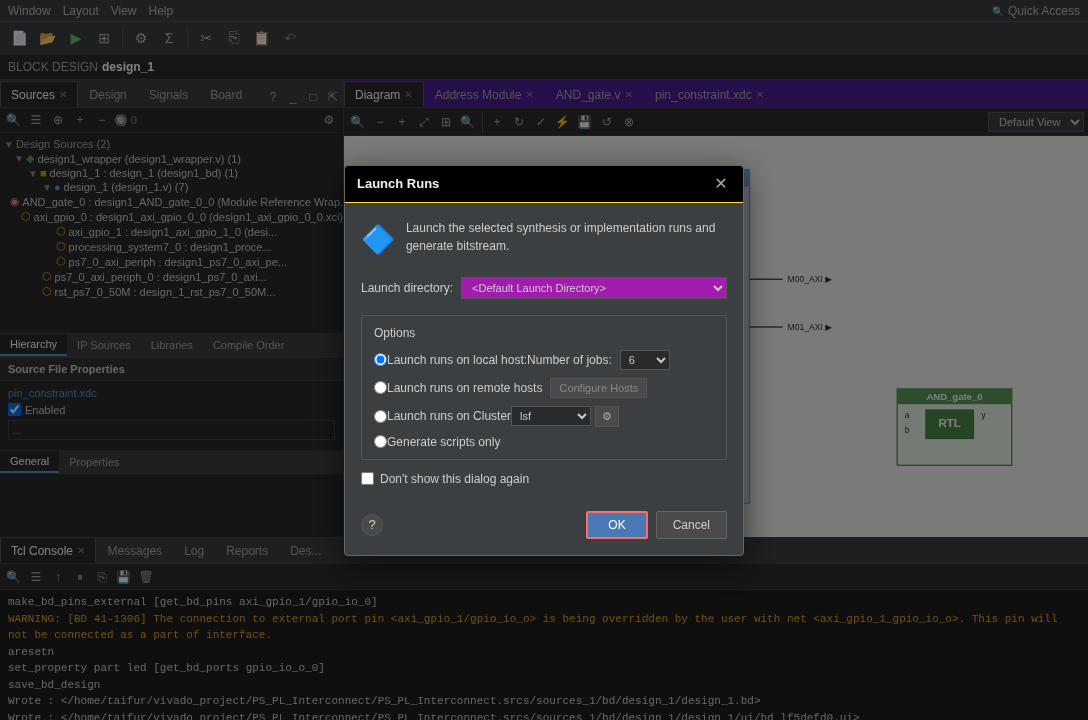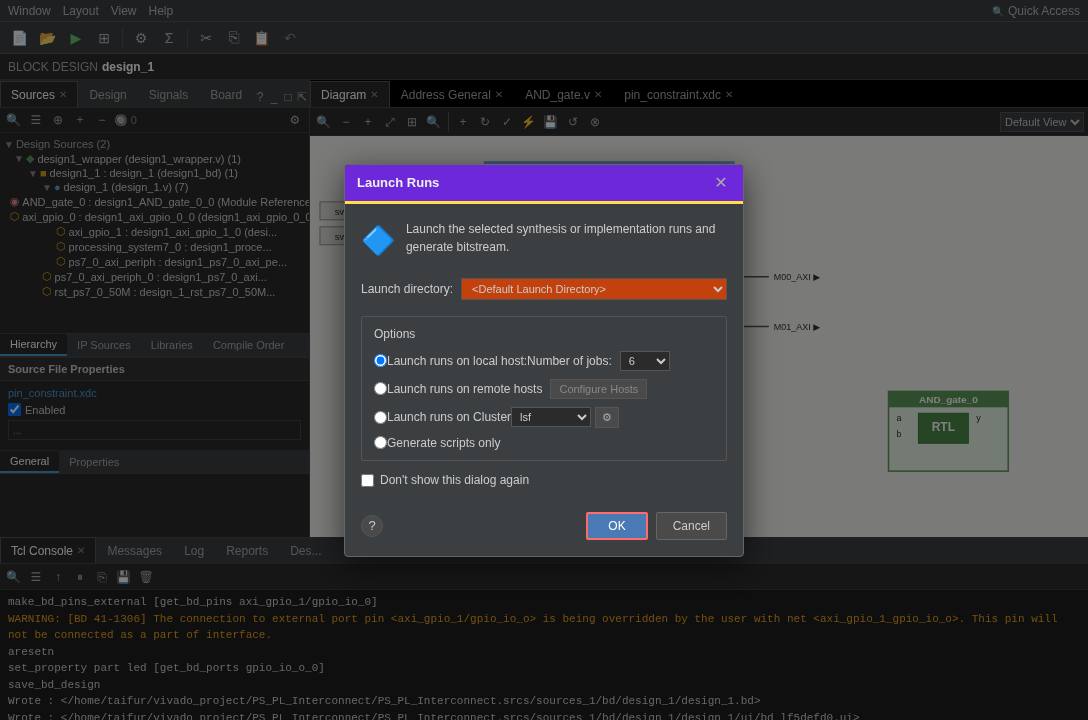--- a/index.html
+++ b/index.html
@@ -58,21 +58,21 @@
       height: calc(720px - 80px - 26px);
       flex-direction: column;
     }
     .top-panels {
       display: flex;
       height: 460px;
     }
 
     
     .left-panel {
-      width: 310px;
+      width: 344px;
       background: #2b2b2b;
       border-right: 1px solid #444;
       display: flex;
       flex-direction: column;
     }
 
     
     .tab-bar {
       display: flex;
       background: #3c3f41;
@@ -170,21 +170,21 @@
     
     .right-panel {
       flex: 1;
       background: #1e1e1e;
       display: flex;
       flex-direction: column;
       position: relative;
     }
     .diagram-tab-bar {
       display: flex;
-      background: #000000;
+      background: #4c1d95;
       border-bottom: 1px solid #444;
       height: 28px;
       align-items: flex-end;
     }
     .diagram-toolbar {
       display: flex;
       align-items: center;
       padding: 2px 4px;
       background: #2d2d2d;
       border-bottom: 1px solid #3a3a3a;
@@ -201,21 +201,21 @@
     }
     .diagram-canvas svg { width: 100%; height: 100%; }
 
     
     .view-dropdown {
       margin-left: auto;
       background: #3c3f41;
       border: 1px solid #555;
       color: #ccc;
       font-size: 11px;
-      padding: 2px 0;
+      padding: 2px 6px;
       cursor: pointer;
     }
 
     
     .bottom-panel {
       height: 214px;
       background: #1e1e1e;
       border-top: 1px solid #444;
       display: flex;
       flex-direction: column;
@@ -259,44 +259,44 @@
       z-index: 1000;
     }
     .modal-dialog {
       background: #3c3f41;
       border: 1px solid #666;
       border-radius: 4px;
       width: 400px;
       box-shadow: 0 8px 32px rgba(0,0,0,0.6);
     }
     .modal-title-bar {
-      background: #6d28d9;
+      background: #000000;
       padding: 8px 12px;
       display: flex;
       align-items: center;
       justify-content: space-between;
-      border-bottom: 3px solid #fde047;
+      border-bottom: 1px solid #fde047;
       border-radius: 4px 4px 0 0;
     }
     .modal-title { font-size: 13px; color: #eee; font-weight: bold; }
     .modal-close {
       width: 20px; height: 20px;
       background: transparent; border: none;
       color: #aaa; cursor: pointer;
       font-size: 16px;
       display: flex; align-items: center; justify-content: center;
     }
     .modal-body { padding: 16px; }
     .modal-description { font-size: 12px; color: #ccc; margin-bottom: 16px; line-height: 1.5; display: flex; gap: 10px; align-items: flex-start; }
     .modal-vivado-icon { font-size: 28px; color: #4a9bd4; }
     .modal-launch-dir { display: flex; align-items: center; gap: 8px; margin-bottom: 16px; }
     .modal-launch-dir label { font-size: 12px; color: #ccc; white-space: nowrap; }
     .modal-dir-select {
       flex: 1;
-      background: #c2410c;
+      background: #a21caf;
       border: 1px solid #555;
       color: #ccc;
       font-size: 11px;
       padding: 3px 6px;
       cursor: pointer;
     }
     .options-group { border: 1px solid #555; padding: 10px 12px; border-radius: 2px; margin-bottom: 12px; }
     .options-title { font-size: 12px; color: #ccc; margin-bottom: 10px; }
     .option-row { display: flex; align-items: center; margin-bottom: 8px; }
     .option-row:last-child { margin-bottom: 0; }
@@ -330,21 +330,21 @@
     }
     .lsf-gear-btn {
       background: #4a4a4a;
       border: 1px solid #555;
       color: #aaa;
       font-size: 11px;
       padding: 3px 6px;
       cursor: pointer;
       margin-left: 4px;
     }
-    .modal-checkbox-row { display: flex; align-items: flex-end; gap: 6px; margin-bottom: 1px; }
+    .modal-checkbox-row { display: flex; align-items: flex-start; gap: 6px; margin-bottom: 1px; }
     .modal-checkbox-row label { font-size: 12px; color: #ccc; }
     .modal-footer {
       display: flex;
       align-items: center;
       justify-content: space-between;
       padding: 8px 16px 16px;
     }
     .modal-help-btn {
       width: 22px; height: 22px;
       border-radius: 50%;
@@ -538,21 +538,21 @@
     </div>
 
     <div class="right-panel">
 
       <div class="diagram-tab-bar">
         <div class="tab active">
           <span>Diagram</span>
           <span class="close-x">✕</span>
         </div>
         <div class="tab">
-          <span>Address General</span>
+          <span>Address Module</span>
           <span class="close-x">✕</span>
         </div>
         <div class="tab">
           <span>AND_gate.v</span>
           <span class="close-x">✕</span>
         </div>
         <div class="tab">
           <span>pin_constraint.xdc</span>
           <span class="close-x">✕</span>
         </div>

